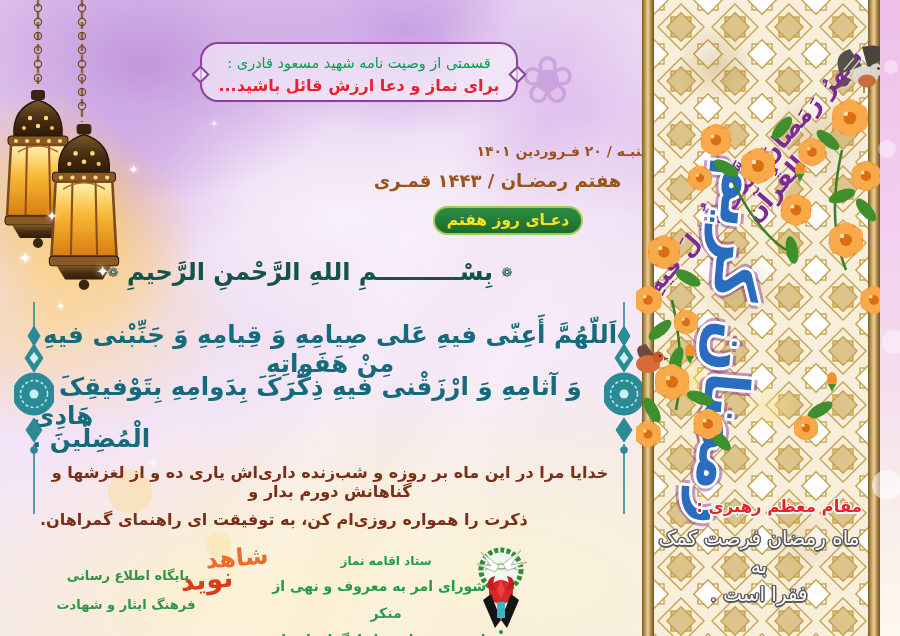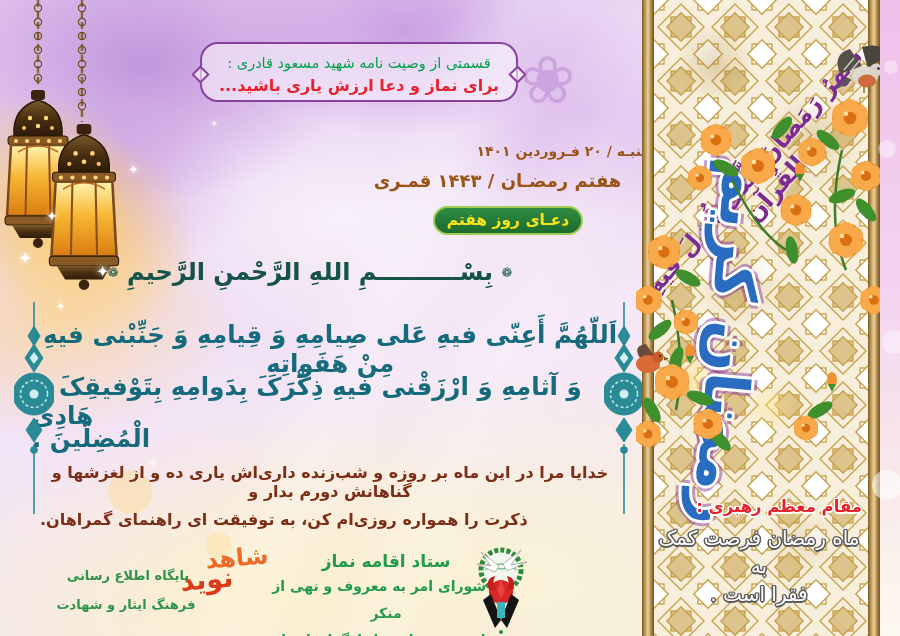--- a/index.html
+++ b/index.html
@@ -55,21 +55,21 @@
   .t-line2{left:40px;top:494px;margin-top:16px;}
   
   .footer-left-text{color:#2e9447;font-weight:700;font-size:13px;text-align:center;}
   .fl-line1{left:58px;top:568px;width:140px;}
   .fl-line2{left:50px;top:597px;width:152px;}
   .navid{left:180px;top:545px;width:90px;height:62px;transform:rotate(-5deg);}
   .navid .w1{position:absolute;right:0;top:0;color:#ef6b25;font-size:24px;font-weight:800;text-shadow:1px 1px 0 rgba(255,255,255,.6);}
   .navid .w2{position:absolute;left:0;top:17px;color:#dc3b17;font-size:27px;font-weight:800;text-shadow:1px 1px 0 rgba(255,255,255,.6);}
   
   .footer-center{left:262px;top:549px;width:248px;text-align:center;color:#239b4b;font-weight:700;}
-  .fc-line1{font-size:17px;line-height:24px;}
+  .fc-line1{font-size:12px;line-height:24px;}
   .fc-line2{font-size:14px;line-height:27px;}
   .fc-line3{font-size:14px;line-height:27px;}
   
   .panel{left:642px;top:0;width:238px;height:636px;}
   .panel-border{top:0;width:12px;height:636px;background:linear-gradient(90deg,#7a5a28,#caa45c 30%,#e9d3a0 50%,#b08748 75%,#6f5124);}
   .pb-left{left:0;}
   .pb-right{left:226px;}
   .panel-pattern{left:12px;top:0;width:214px;height:636px;}
   .panel-blobs{left:12px;top:0;width:214px;height:636px;pointer-events:none;
     background:
@@ -174,21 +174,21 @@
   <div class="abs sparkle" style="left:46px;top:208px;font-size:14px;">✦</div>
   <div class="abs sparkle" style="left:96px;top:262px;font-size:16px;">✦</div>
   <div class="abs sparkle" style="left:148px;top:456px;font-size:12px;opacity:.7;">✦</div>
   <div class="abs sparkle" style="left:186px;top:520px;font-size:10px;opacity:.6;">✦</div>
   <div class="abs sparkle" style="left:210px;top:118px;font-size:10px;opacity:.75;">✦</div>
   <div class="abs bokeh" style="left:108px;top:470px;width:44px;height:44px;background:rgba(255,214,120,.35);"></div>
   <div class="abs bokeh" style="left:206px;top:532px;width:26px;height:26px;background:rgba(255,220,130,.3);"></div>
 
   <div class="abs will-box" dir="rtl">
     <div class="will-line1">قسمتی از وصیت نامه شهید مسعود قادری :</div>
-    <div class="will-line2">برای نماز و دعا ارزش یاری باشید...</div>
+    <div class="will-line2">برای نماز و دعا ارزش قائل باشید...</div>
   </div>
 
   <div class="abs date-block" dir="rtl">
     <div class="date-line1">شـنبـه / ۲۰ فـروردین ۱۴۰۱</div>
     <div class="date-line2">هفتم رمضـان / ۱۴۴۳ قمـری</div>
   </div>
   <div class="abs day-badge" dir="rtl">دعـای روز هفتم</div>
 
   <div class="abs bismillah" dir="rtl">
     <span class="bis-orn">❁</span>

